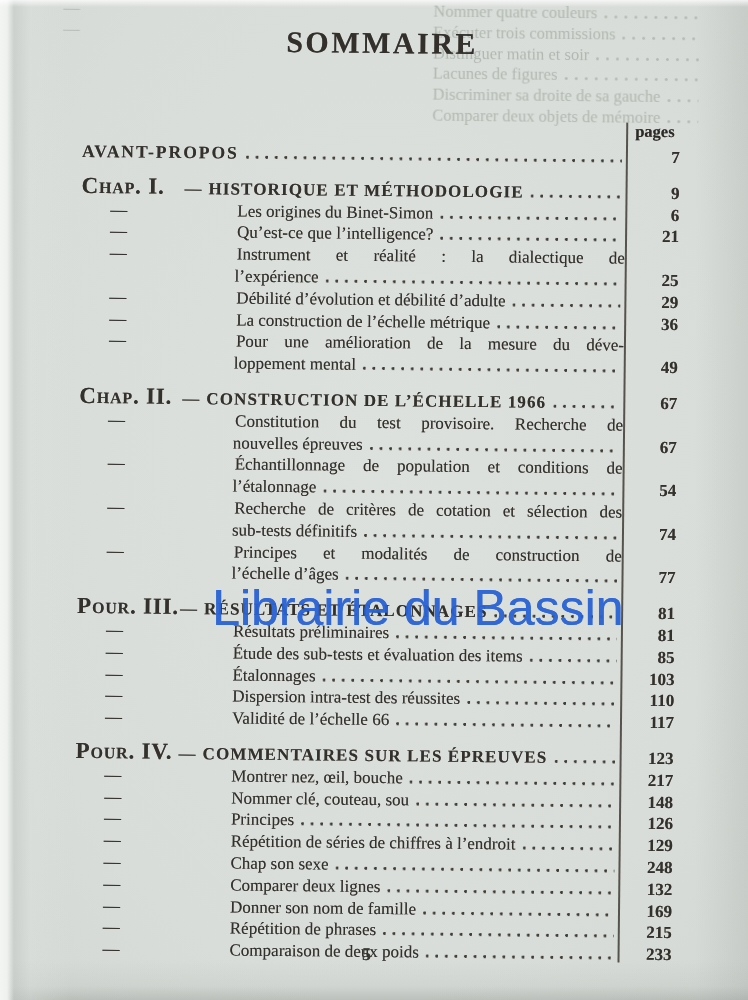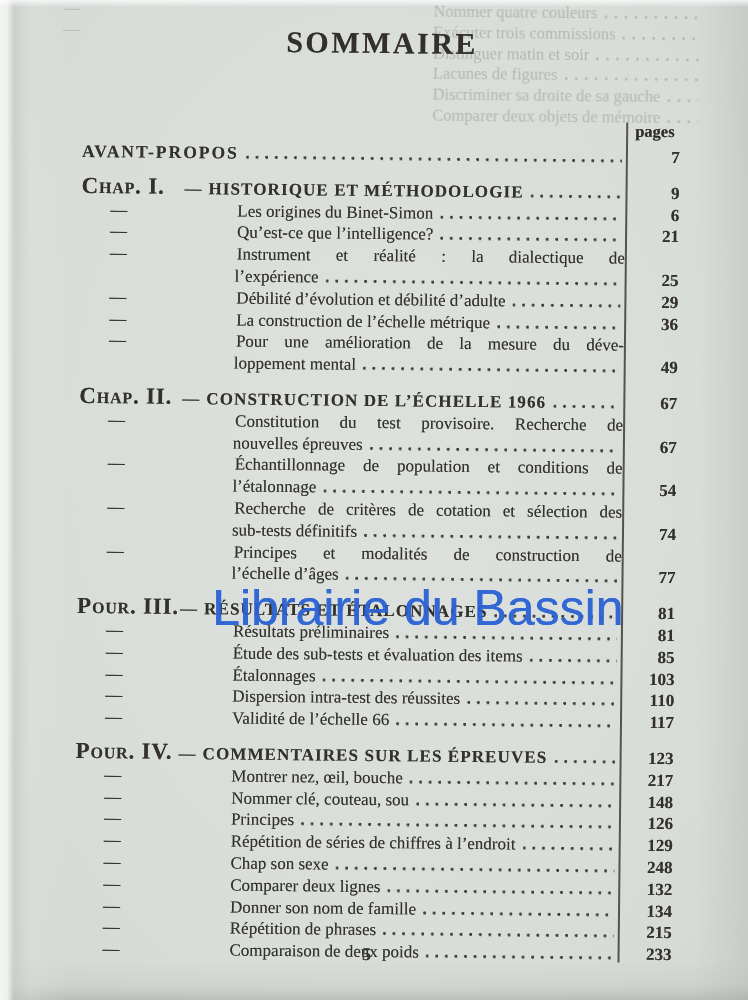--- a/index.html
+++ b/index.html
@@ -425,21 +425,21 @@
             <span class="pagenum">132</span>
           </div>
         </div>
         <div class="toc-row sub">
           <div class="line">
             <div class="cell-chap sub-cell">
               <span class="dash">—</span>
             </div>
             <span class="line-text">Donner son nom de famille</span>
             <span class="leader"></span>
-            <span class="pagenum">134</span>
+            <span class="pagenum">169</span>
           </div>
         </div>
         <div class="toc-row sub">
           <div class="line">
             <div class="cell-chap sub-cell">
               <span class="dash">—</span>
             </div>
             <span class="line-text">Répétition de phrases</span>
             <span class="leader"></span>
             <span class="pagenum">215</span>

